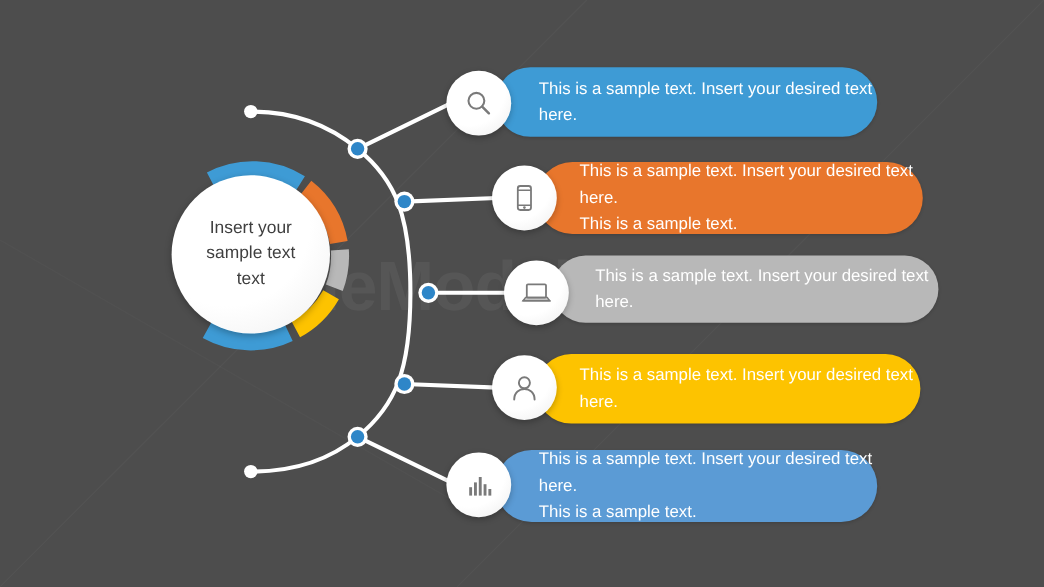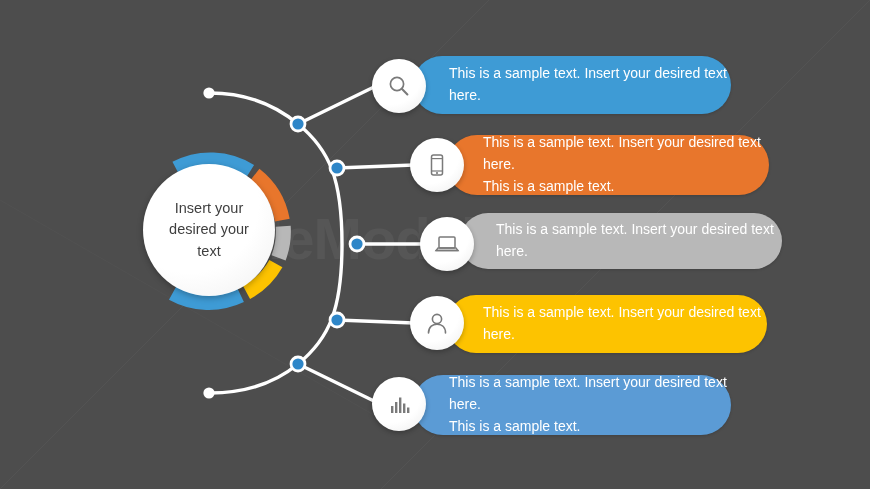--- a/index.html
+++ b/index.html
@@ -30,21 +30,21 @@
     letter-spacing:-1px;
     color:rgba(255,255,255,0.055);
     white-space:nowrap;
     pointer-events:none;
     user-select:none;
   }
 
   
   .hub {
     position:absolute;
-    left:126px; top:147px;
+    left:126px; top:129px;
     width:166px; height:166px;
   }
   .hub svg { position:absolute; left:0; top:0; }
   .hub-inner {
     position:absolute;
     left:17px; top:17px;
     width:132px; height:132px;
     border-radius:50%;
     background:radial-gradient(circle at 35% 30%, #ffffff 55%, #efefef 100%);
     box-shadow:0 2px 6px rgba(0,0,0,0.28);
@@ -153,21 +153,21 @@
         <path d="M 157.2,79.3 A 74.5 74.5 0 0 1 152.6,110.8" stroke="#B8B8B8"></path>
 
         <path d="M 149.9,116.6 A 74.5 74.5 0 0 1 120.5,145.4" stroke="#FDC300"></path>
 
         <path d="M 114.7,148.3 A 74.5 74.5 0 0 1 46.6,146.1" stroke="#3E9BD5"></path>
       </g>
     </svg>
     <div class="hub-inner">
       <div class="hub-text">
         <span>Insert your</span><br>
-        <span>desired your</span><br>
+        <span>sample text</span><br>
         <span>text</span>
       </div>
     </div>
   </div>
 
   <div class="bar b1" style="background:#3E9BD5;">
     <div>
       <span class="bar-text">This is a sample text. Insert your desired text here.</span>
     </div>
   </div>

